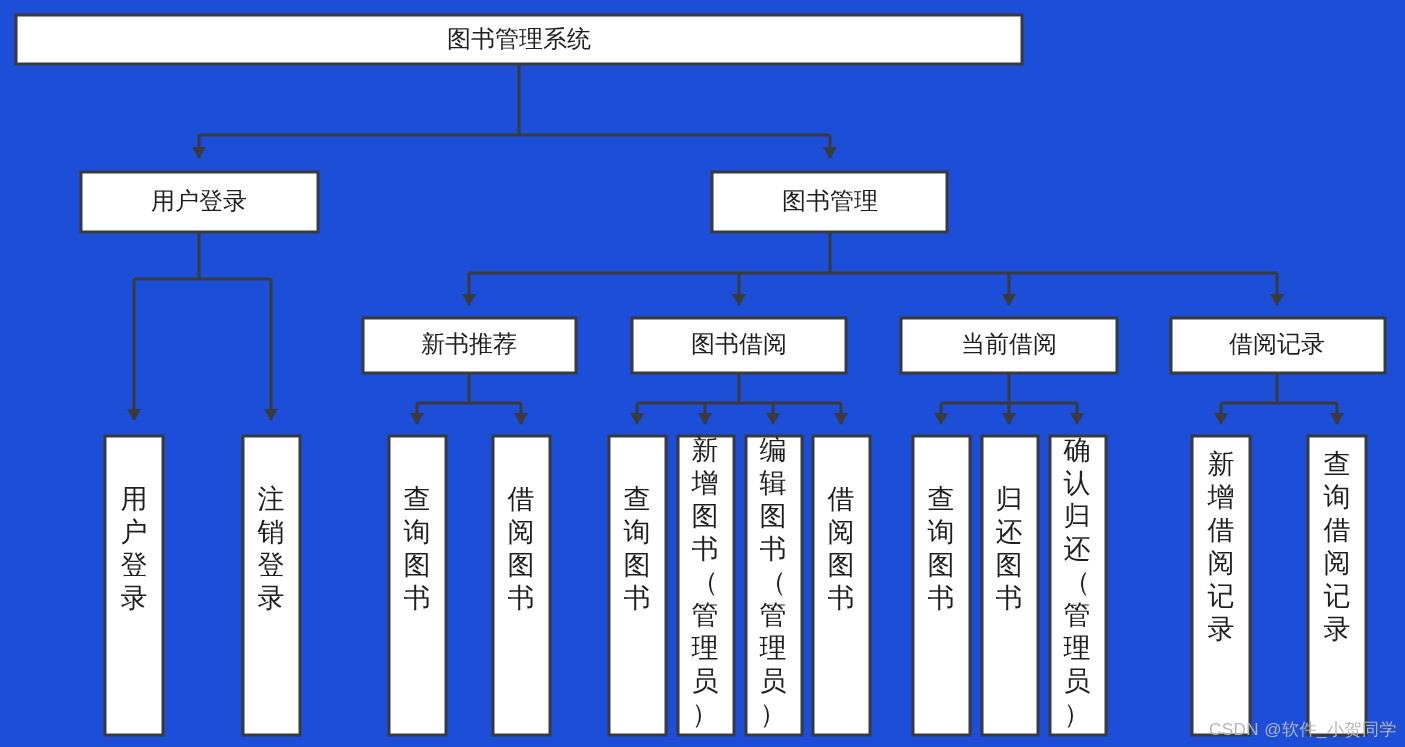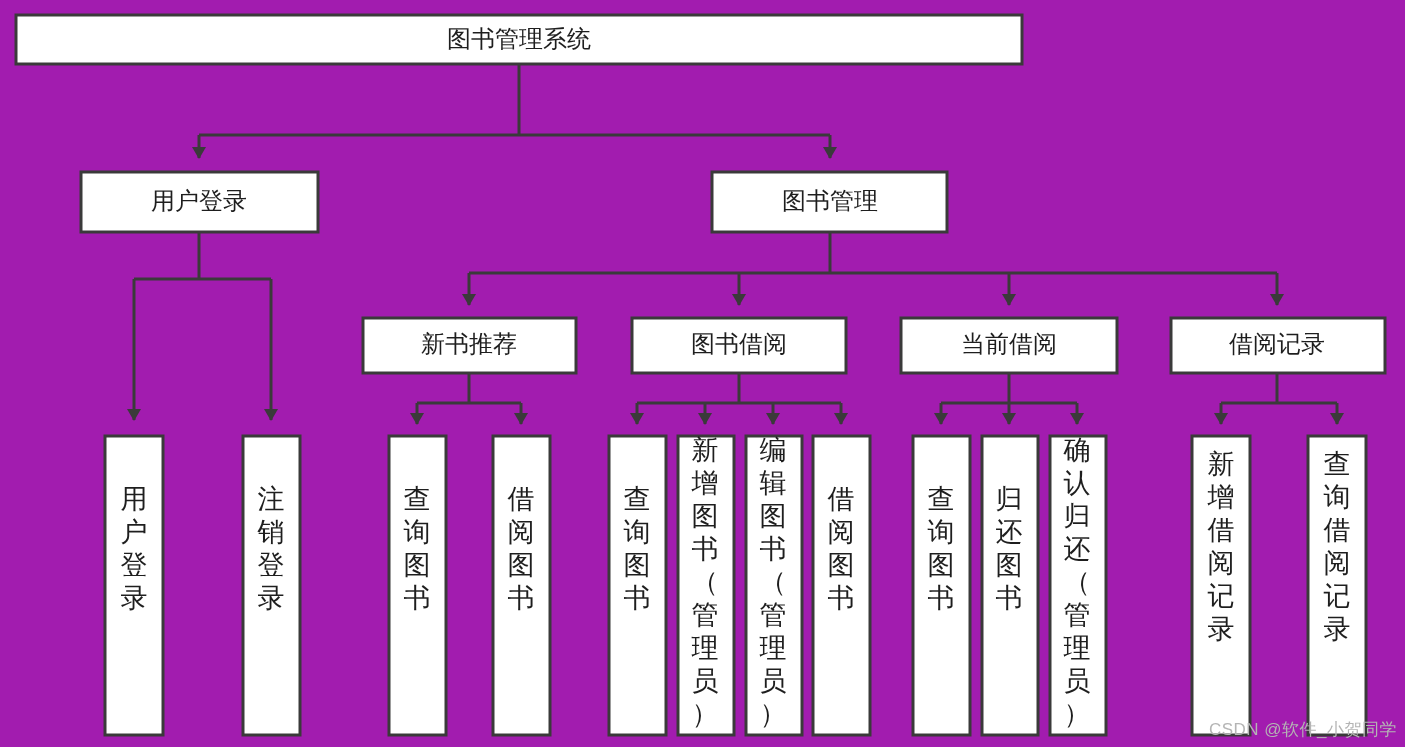--- a/index.html
+++ b/index.html
@@ -10,21 +10,21 @@
   body {
     width: 1405px;
     height: 747px;
     font-family: "Liberation Sans", "DejaVu Sans", sans-serif;
     overflow: hidden;
   }
   #diagram-root {
     position: relative;
     width: 1405px;
     height: 747px;
-    background: #a21caf;
+    background: #1d4ed8;
   }
   svg#tree-svg {
     position: absolute;
     left: 0;
     top: 0;
     width: 1405px;
     height: 747px;
     display: block;
   }
   .node-box {

